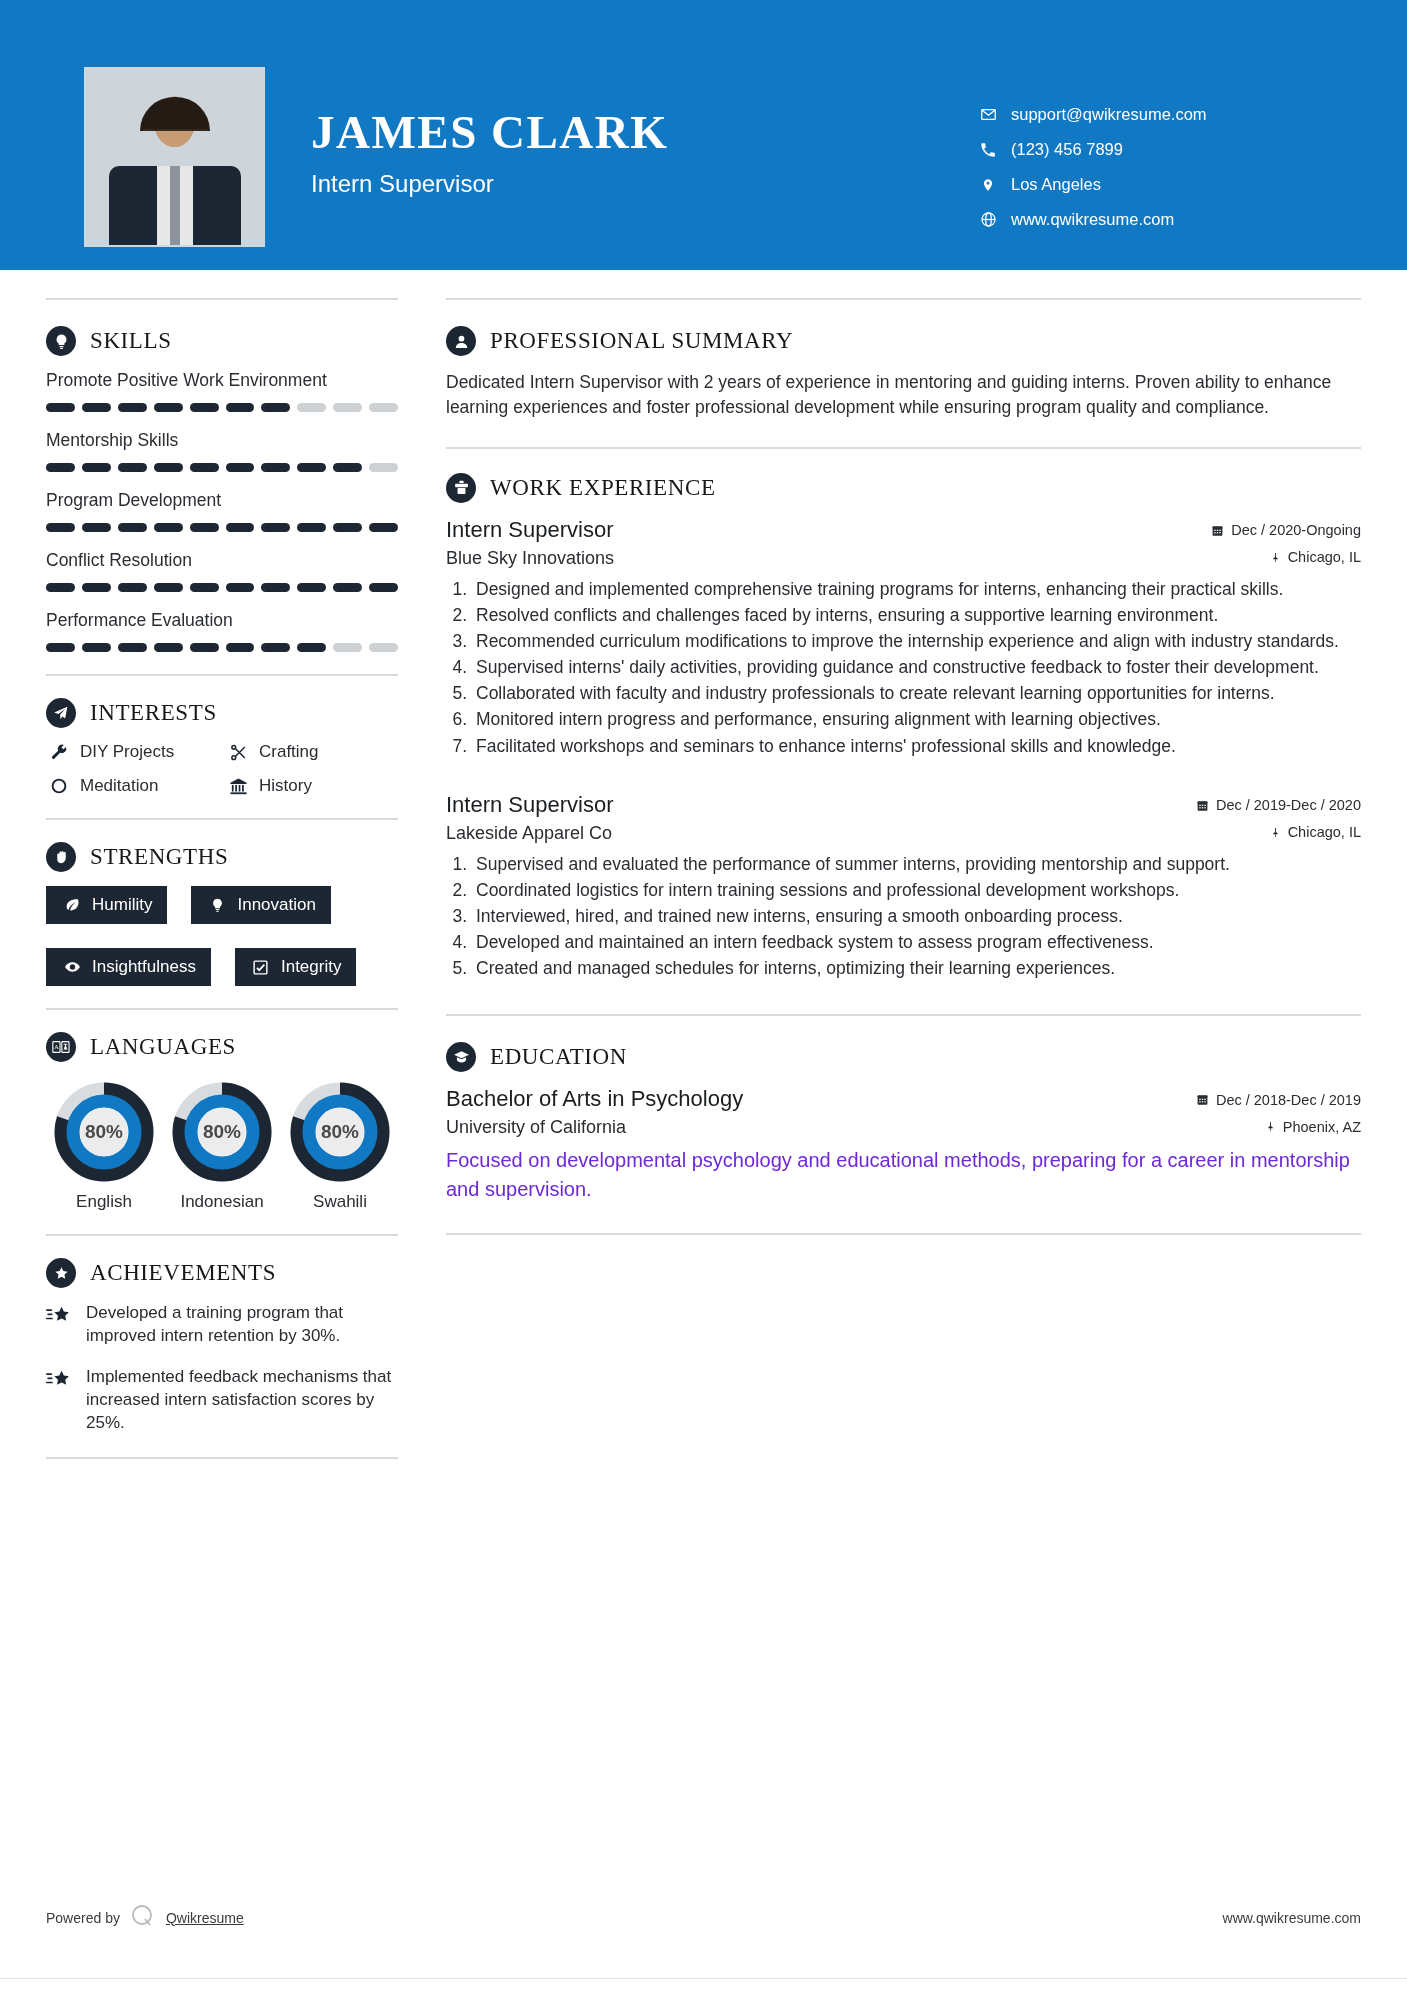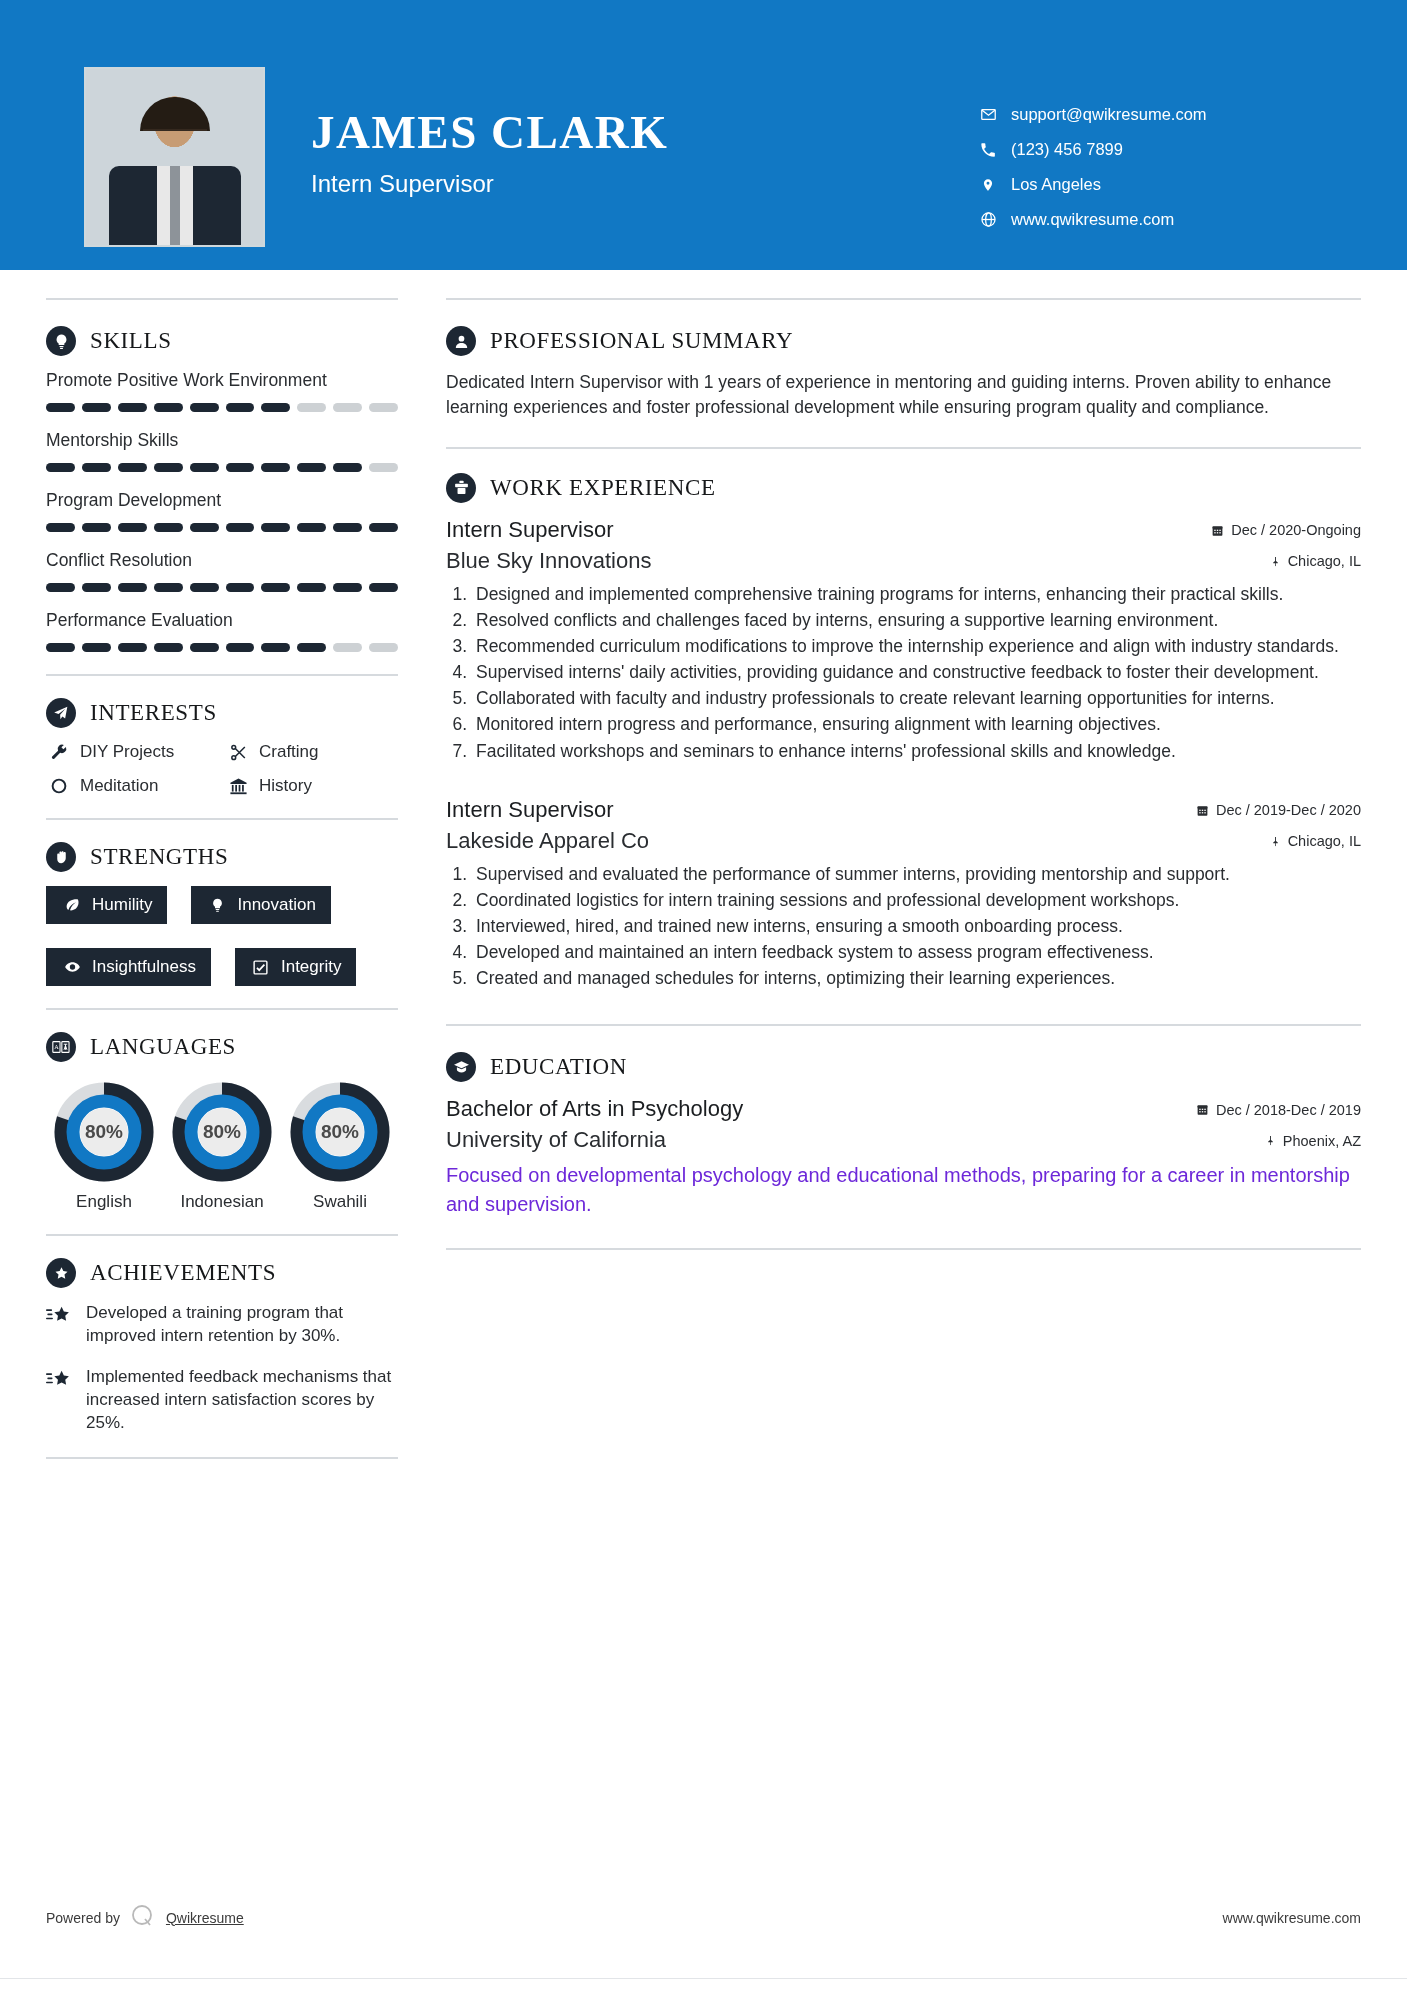--- a/index.html
+++ b/index.html
@@ -279,21 +279,21 @@
   .job-head {
     display: flex;
     justify-content: space-between;
     align-items: baseline;
   }
   .job-title {
     font-size: 22px;
     color: #1b1e21;
   }
   .job-company {
-    font-size: 22px;
+    font-size: 18px;
     color: #2a2d31;
     margin-top: 5px;
   }
   .meta {
     font-size: 14.5px;
     color: #2a2d31;
     display: flex;
     align-items: center;
     white-space: nowrap;
   }
@@ -707,21 +707,21 @@
 
       <div class="sec-head">
         <span class="sec-icon">
           <svg width="17" height="17" viewBox="0 0 24 24" fill="#fff">
             <circle cx="12" cy="8" r="4"></circle>
             <path d="M4 21c0-4.4 3.6-7 8-7s8 2.6 8 7z"></path>
           </svg>
         </span>
         <span class="sec-title">PROFESSIONAL SUMMARY</span>
       </div>
-      <div class="summary">Dedicated Intern Supervisor with 1 years of experience in mentoring and guiding interns. Proven ability to enhance learning experiences and foster professional development while ensuring program quality and compliance.</div>
+      <div class="summary">Dedicated Intern Supervisor with 2 years of experience in mentoring and guiding interns. Proven ability to enhance learning experiences and foster professional development while ensuring program quality and compliance.</div>
 
       <div class="hr" style="margin:26px 0 24px 0"></div>
 
       <div class="sec-head">
         <span class="sec-icon">
           <svg width="17" height="17" viewBox="0 0 24 24" fill="#fff">
             <rect x="9" y="2.6" width="6" height="3.2" rx="1"></rect>
             <rect x="3" y="6.6" width="18" height="5" rx="1"></rect>
             <rect x="6.4" y="12.6" width="11.2" height="8.6" rx="1"></rect>
           </svg>

